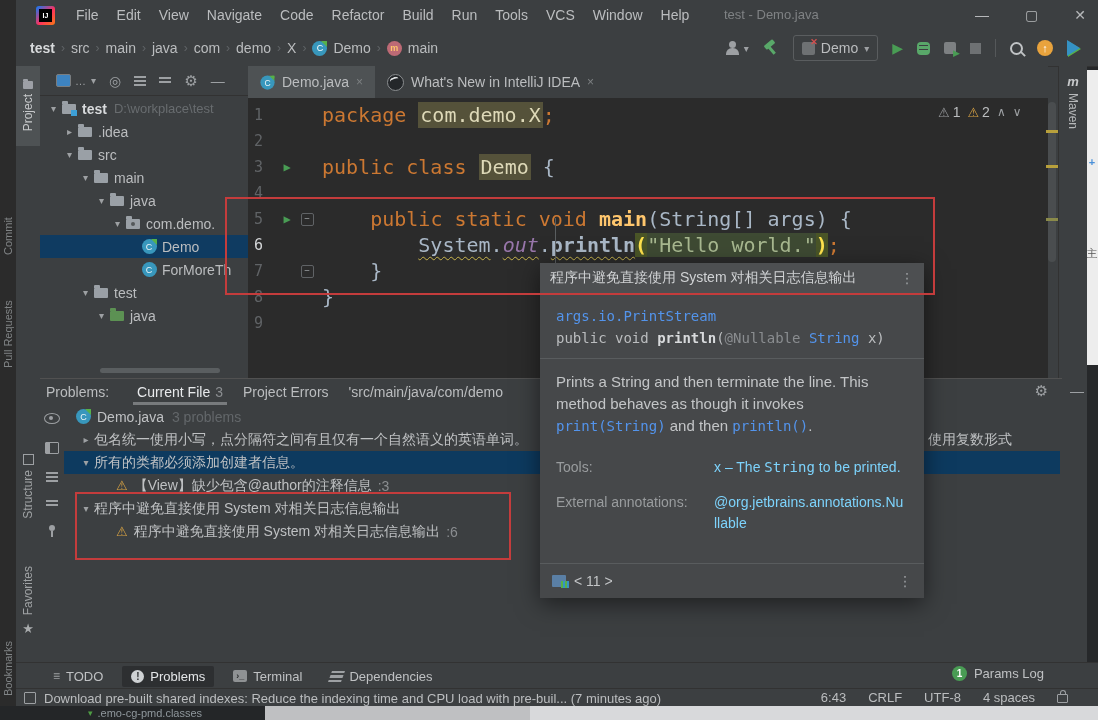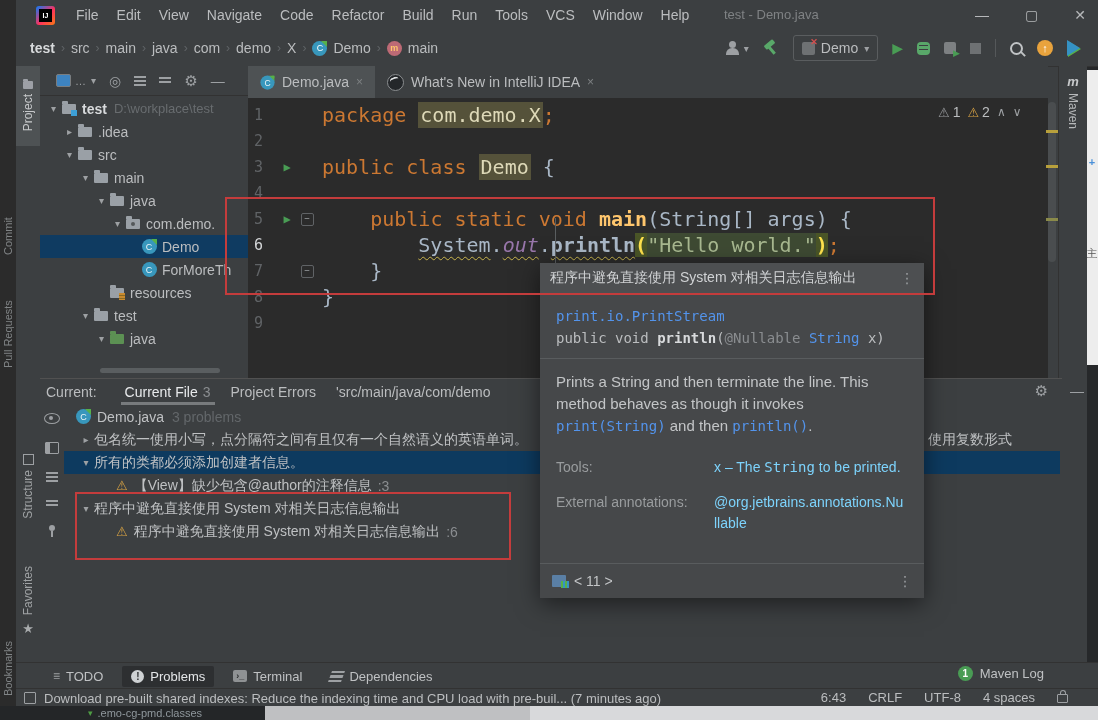--- a/index.html
+++ b/index.html
@@ -355,27 +355,20 @@
           </span>
           <span>Demo</span>
         </div>
         <div class="ptrow" style="padding-left: 86px;">
           <span class="tchev"></span>
           <span class="ticon">
             <span class="clsicon">C</span>
           </span>
           <span>ForMoreTh</span>
         </div>
-        <div class="ptrow" style="padding-left: 54px;">
-          <span class="tchev"></span>
-          <span class="ticon">
-            <span class="fldr res"></span>
-          </span>
-          <span>resources</span>
-        </div>
         <div class="ptrow" style="padding-left: 38px;">
           <span class="tchev">▾</span>
           <span class="ticon">
             <span class="fldr"></span>
           </span>
           <span>test</span>
         </div>
         <div class="ptrow" style="padding-left: 54px;">
           <span class="tchev">▾</span>
           <span class="ticon">
@@ -431,21 +424,21 @@
 
   <div class="r rightbar">
     <div class="maventab">
       <span class="mico">m</span>
       <span class="vr">Maven</span>
     </div>
   </div>
 
   <div class="r probpanel">
     <div class="ptabs">
-      <span class="ptablabel">Current:</span>
+      <span class="ptablabel">Problems:</span>
       <span id="ptabs" class="row">
           <span class="ptab on"><span>Current File</span><span class="badge">3</span></span>
           <span class="ptab"><span>Project Errors</span></span>
           <span class="ptab"><span>'src/main/java/com/demo</span></span>
         </span>
     </div>
     <div class="pstrip">
       <span class="eye"></span>
       <span class="panelic"></span>
       <span class="ic-lines"></span>
@@ -489,21 +482,21 @@
     <span class="gear">⚙</span>
     <span>—</span>
   </div>
 
   <div class="r popup">
     <div class="pophead">
       <span>程序中避免直接使用 System 对相关日志信息输出</span>
       <span class="popdots">⋮</span>
     </div>
     <div class="popbody">
-      <div class="mono link" style="margin-bottom:6px;">print.io.PrintStream</div>
+      <div class="mono link" style="margin-bottom:6px;">args.io.PrintStream</div>
       <div><span class="sig">public void </span><span class="sig b">println</span><span class="sig">(</span><span class="sig dim">@Nullable </span><span class="link mono">String</span><span class="sig"> x)</span></div>
       <div class="popdiv"></div>
       <div class="desc"><span>Prints a String and then terminate the line. This method behaves as though it invokes </span><span class="mlink">print(String)</span><span> and then </span><span class="mlink">println()</span><span>.</span></div>
       <div class="kvrow" style="margin-top:20px;">
         <span class="kvlabel">Tools:</span>
         <span class="kvval" style="width:190px;"><span>x – The </span><span class="mono">String</span><span> to be printed.</span></span>
       </div>
       <div class="kvrow">
         <span class="kvlabel">External annotations:</span>
         <span class="kvval" style="width:190px;word-break:break-all;">@org.jetbrains.annotations.Nullable</span>
@@ -534,21 +527,21 @@
           <span>Terminal</span>
         </span>
         <span class="tbtn">
           <span class="depico"></span>
           <span>Dependencies</span>
         </span>
       </span>
   </div>
   <div class="eventlog">
     <span class="evbadge">1</span>
-    <span>Maven Log</span>
+    <span>Params Log</span>
   </div>
 
   <div class="r statusbar">
     <span class="stico"></span>
     <span>Download pre-built shared indexes: Reduce the indexing time and CPU load with pre-buil... (7 minutes ago)</span>
   </div>
   <div class="stright">
     <span>6:43</span>
     <span>CRLF</span>
     <span>UTF-8</span>

